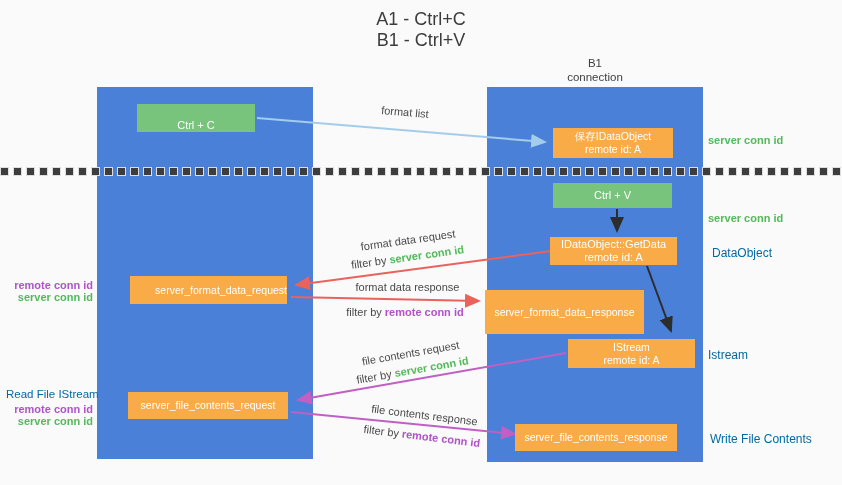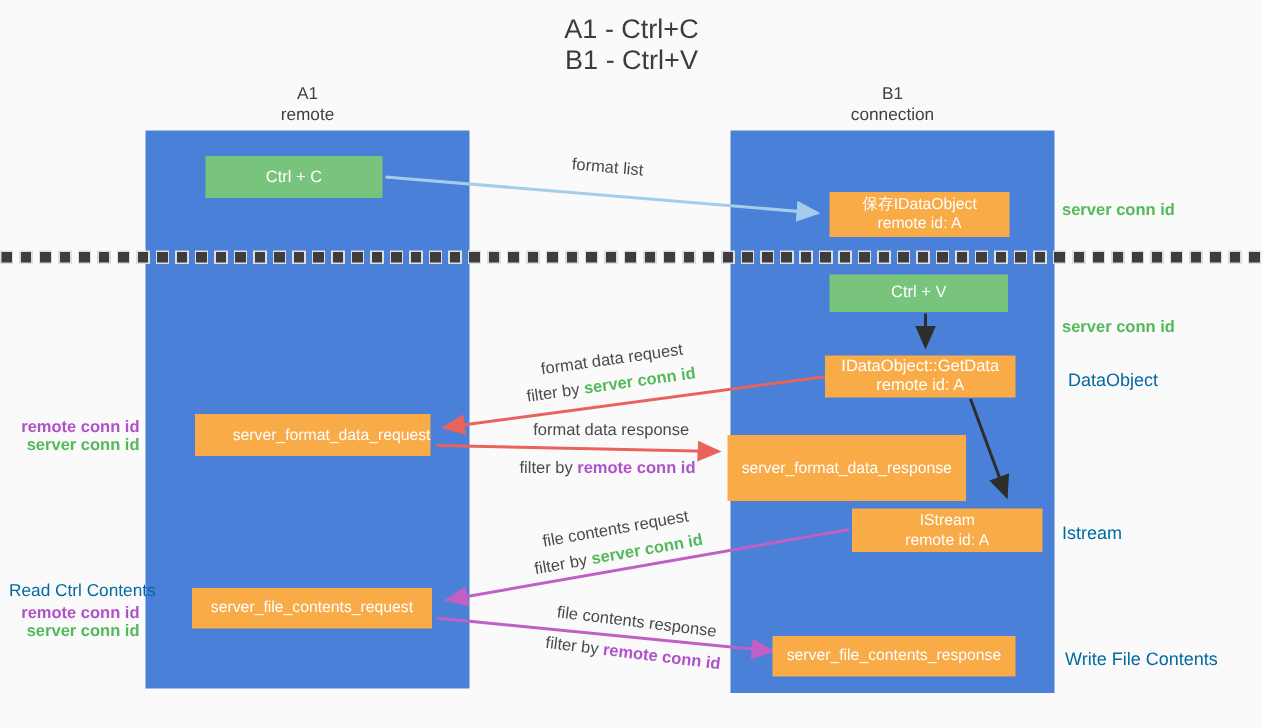--- a/index.html
+++ b/index.html
@@ -26,24 +26,20 @@
 </head>
 <body>
 
 <div id="canvas">
 
   <div class="abs title">
     <div>A1 - Ctrl+C</div>
     <div>B1 - Ctrl+V</div>
   </div>
 
-  <div class="abs lane-header" style="left:97px;width:216px;">
-    <div>A1</div>
-    <div>remote</div>
-  </div>
   <div class="abs lane-header" style="left:487px;width:216px;">
     <div>B1</div>
     <div>connection</div>
   </div>
 
   <div class="abs lane" style="left:97px;top:87px;width:216px;height:372px;"></div>
   <div class="abs lane" style="left:487px;top:87px;width:216px;height:375px;"></div>
 
   <div class="abs dots-outer">
     <div class="dots-inner"></div>
@@ -66,21 +62,21 @@
     </defs>
     <line x1="257" y1="118" x2="545" y2="142" stroke="#a3cdea" stroke-width="2" marker-end="url(#ah-blue)"></line>
     <line x1="617" y1="209" x2="617" y2="231" stroke="#2d2d2d" stroke-width="2" marker-end="url(#ah-black)"></line>
     <line x1="551" y1="251" x2="296" y2="285" stroke="#ea625c" stroke-width="2" marker-end="url(#ah-red)"></line>
     <line x1="291" y1="297" x2="479" y2="301" stroke="#ea625c" stroke-width="2" marker-end="url(#ah-red)"></line>
     <line x1="647" y1="266" x2="671" y2="331" stroke="#2d2d2d" stroke-width="2" marker-end="url(#ah-black)"></line>
     <line x1="566" y1="353" x2="298" y2="400" stroke="#c05fc4" stroke-width="2" marker-end="url(#ah-magenta)"></line>
     <line x1="291" y1="412" x2="515" y2="434" stroke="#c05fc4" stroke-width="2" marker-end="url(#ah-magenta)"></line>
   </svg>
 
-  <div class="abs node gnode" style="left:137px;top:104px;width:118px;height:28px;">
+  <div class="abs node gnode" style="left:137px;top:104px;width:118px;height:28px;justify-content:flex-end;">
     <div>Ctrl + C</div>
   </div>
   <div class="abs node onode" style="left:130px;top:276px;width:157px;height:28px;font-size:10.5px;align-items:flex-end;">
     <div>server_format_data_request</div>
   </div>
   <div class="abs node onode" style="left:128px;top:392px;width:160px;height:27px;font-size:10.5px;">
     <div>server_file_contents_request</div>
   </div>
 
   <div class="abs node onode" style="left:553px;top:128px;width:120px;height:30px;font-size:10.5px;">
@@ -108,21 +104,21 @@
   <div class="abs margin-label green-accent" style="left:708px;top:134px;text-align:left;">server conn id</div>
   <div class="abs margin-label green-accent" style="left:708px;top:212px;text-align:left;">server conn id</div>
   <div class="abs side-label" style="left:712px;top:246px;">DataObject</div>
   <div class="abs side-label" style="left:708px;top:348px;">Istream</div>
   <div class="abs side-label" style="left:694px;top:432px;margin-left:16px;">Write File Contents</div>
 
   <div class="abs margin-label" style="left:0;top:279px;width:93px;">
     <div class="purple-accent">remote conn id</div>
     <div class="green-accent">server conn id</div>
   </div>
-  <div class="abs side-label" style="left:6px;top:388px;font-size:11.5px;">Read Ctrl Contents</div>
+  <div class="abs side-label" style="left:6px;top:388px;font-size:11.5px;">Read File IStream</div>
   <div class="abs margin-label" style="left:0;top:403px;width:93px;">
     <div class="purple-accent">remote conn id</div>
     <div class="green-accent">server conn id</div>
   </div>
 
   <div class="abs arrow-label" style="left:360px;top:106px;width:90px;transform:rotate(5deg);">format list</div>
 
   <div class="abs arrow-label" style="left:343px;top:234px;width:130px;transform:rotate(-8deg);">format data request</div>
   <div class="abs arrow-label" style="left:335px;top:251px;width:145px;transform:rotate(-8deg);">
     <span>filter by </span><span class="green-accent">server conn id</span>

